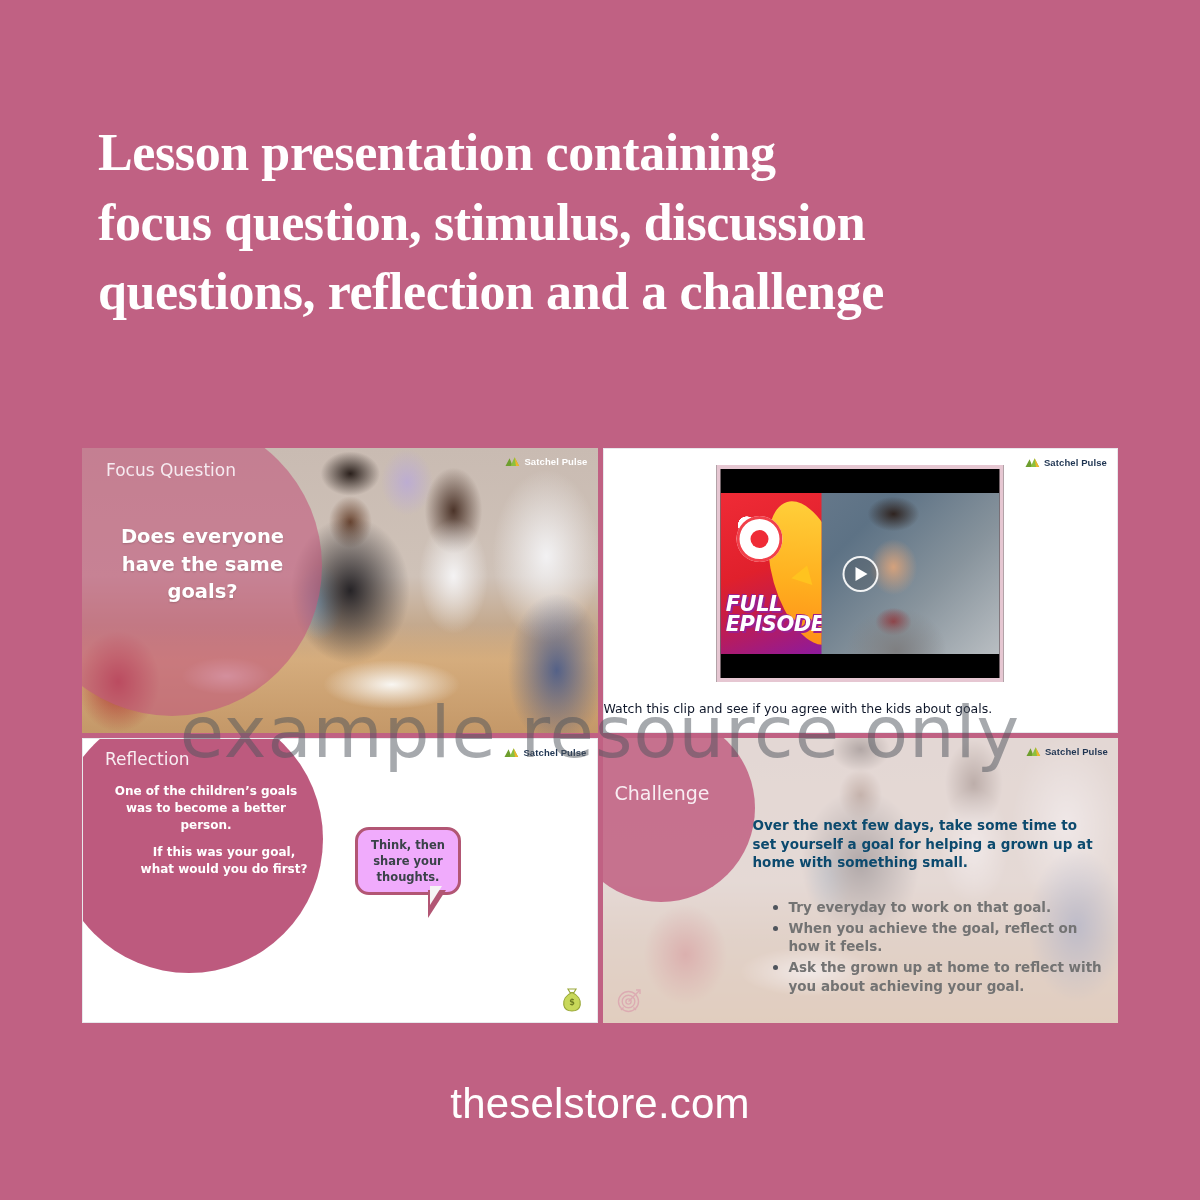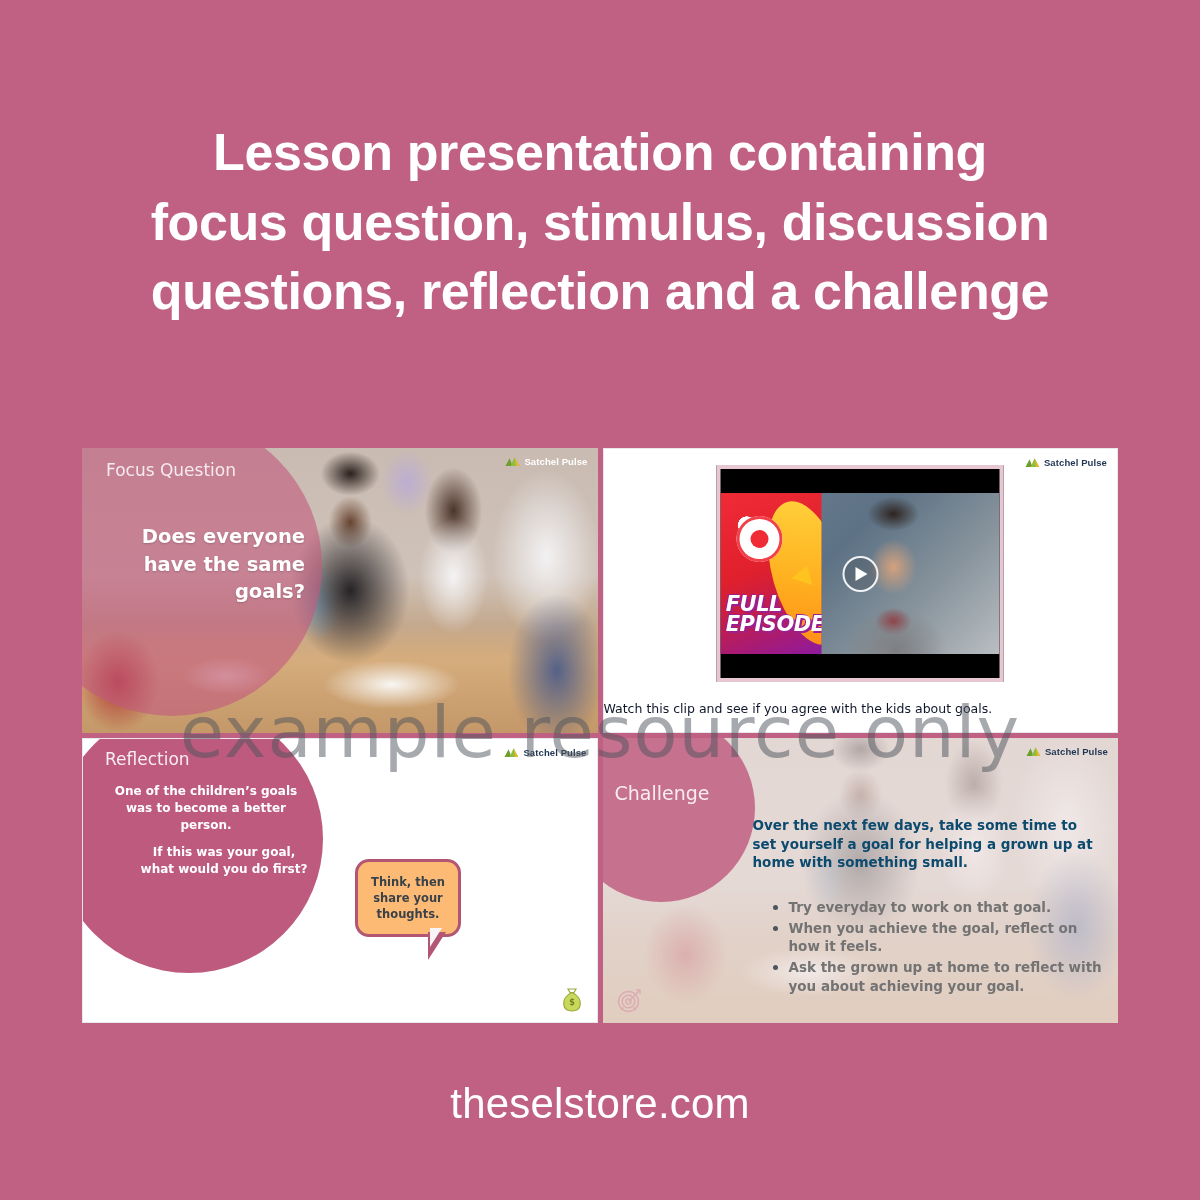--- a/index.html
+++ b/index.html
@@ -14,28 +14,28 @@
     background: #c06183;
     font-family: "Liberation Sans", sans-serif;
     position: relative;
   }
 
   
   .headline {
     position: absolute;
     left: 0; right: 0;
     top: 118px;
-    text-align: center;
+    text-align: left;
     color: #ffffff;
     font-size: 52px;
     font-weight: 700;
     line-height: 1.34;
     letter-spacing: -0.4px;
-    padding: 0 70px;
-    font-family: Liberation Sans, sans-serif;
+    padding: 0 98px;
+    font-family: Liberation Serif, serif;
   }
   .headline .hl-line { display: block; white-space: nowrap; }
 
   
   .slide-grid {
     position: absolute;
     left: 82px;
     top: 448px;
     width: 1036px;
     height: 575px;
@@ -123,21 +123,21 @@
   }
   .fq-question {
     position: absolute;
     left: 18px; top: 75px;
     width: 205px;
     z-index: 20;
     color: #ffffff;
     font-size: 19.5px;
     font-weight: 700;
     line-height: 1.42;
-    text-align: right;
+    text-align: center;
     font-family: "DejaVu Sans", sans-serif;
     text-shadow: 0 1px 2px rgba(0,0,0,.18);
   }
 
   
   .slide-video {
     background: #ffffff;
     border: 1px solid #e8e8ec;
   }
   .vid-frame {
@@ -289,29 +289,28 @@
     font-weight: 700;
     line-height: 1.42;
     text-align: center;
     font-family: "DejaVu Sans", sans-serif;
   }
   .rf-body p + p { margin-top: 10px; margin-left: 36px; }
 
   .bubble {
     position: absolute;
     left: 272px; top: 88px;
-    width: 106px; height: 78px;
+    width: 106px; height: 68px;
     border: 3.5px solid #b25674;
     border-radius: 14px;
-    background: #fdba74;
+    background: #f0abfc;
     display: flex;
     align-items: center;
     justify-content: center;
     z-index: 12;
-    margin-top: 32px;
   }
   .bubble-txt {
     color: #3a4249;
     font-size: 11.5px;
     font-weight: 700;
     line-height: 1.42;
     text-align: center;
     font-family: "DejaVu Sans", sans-serif;
   }
   .bubble-tail {

